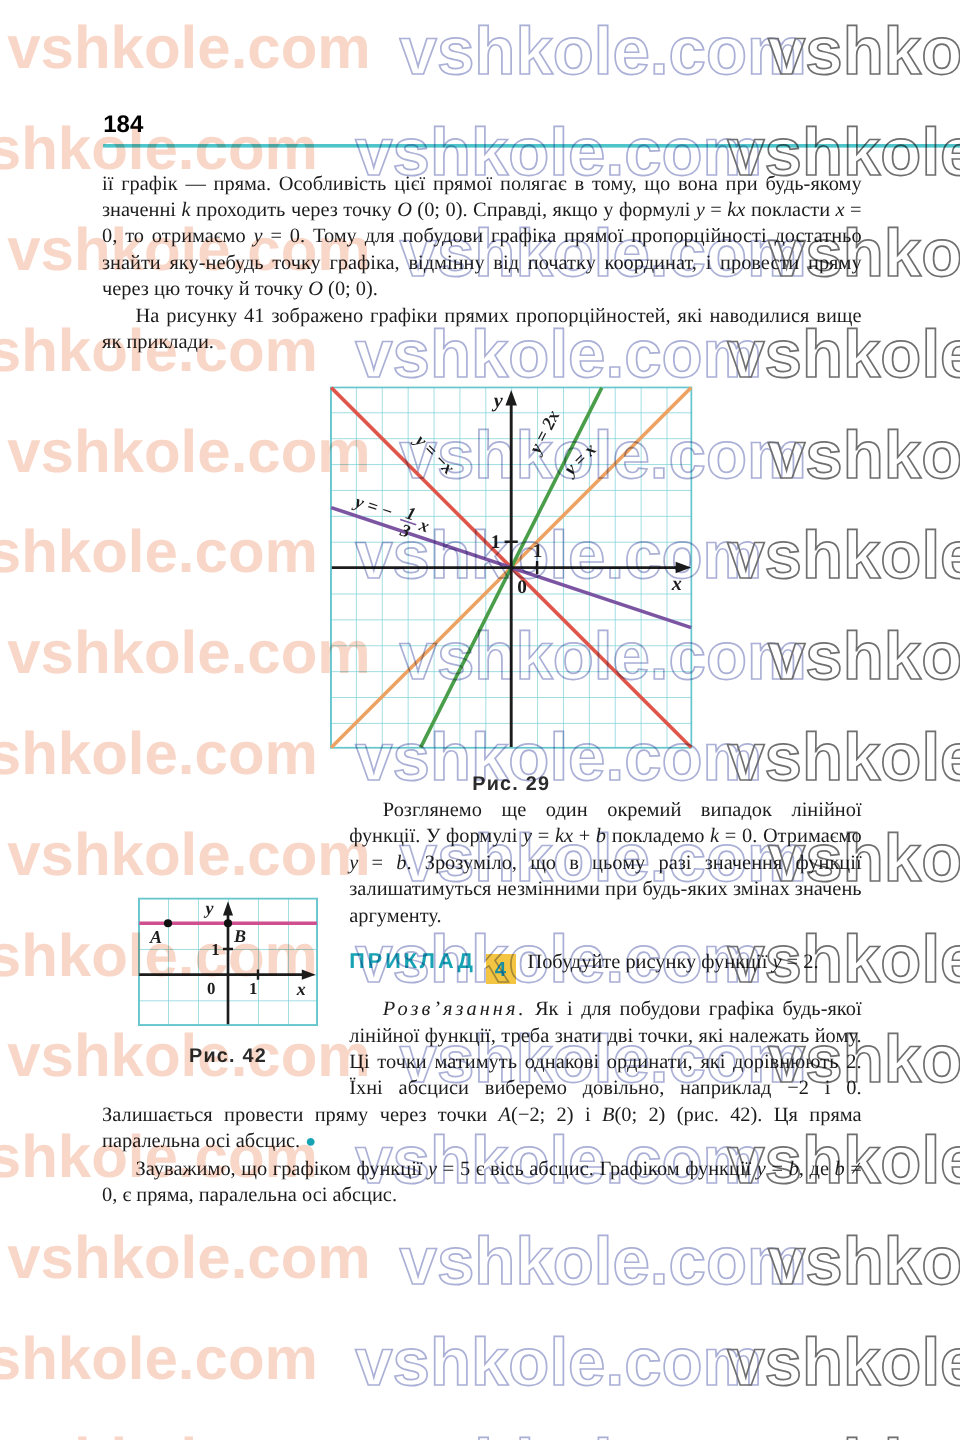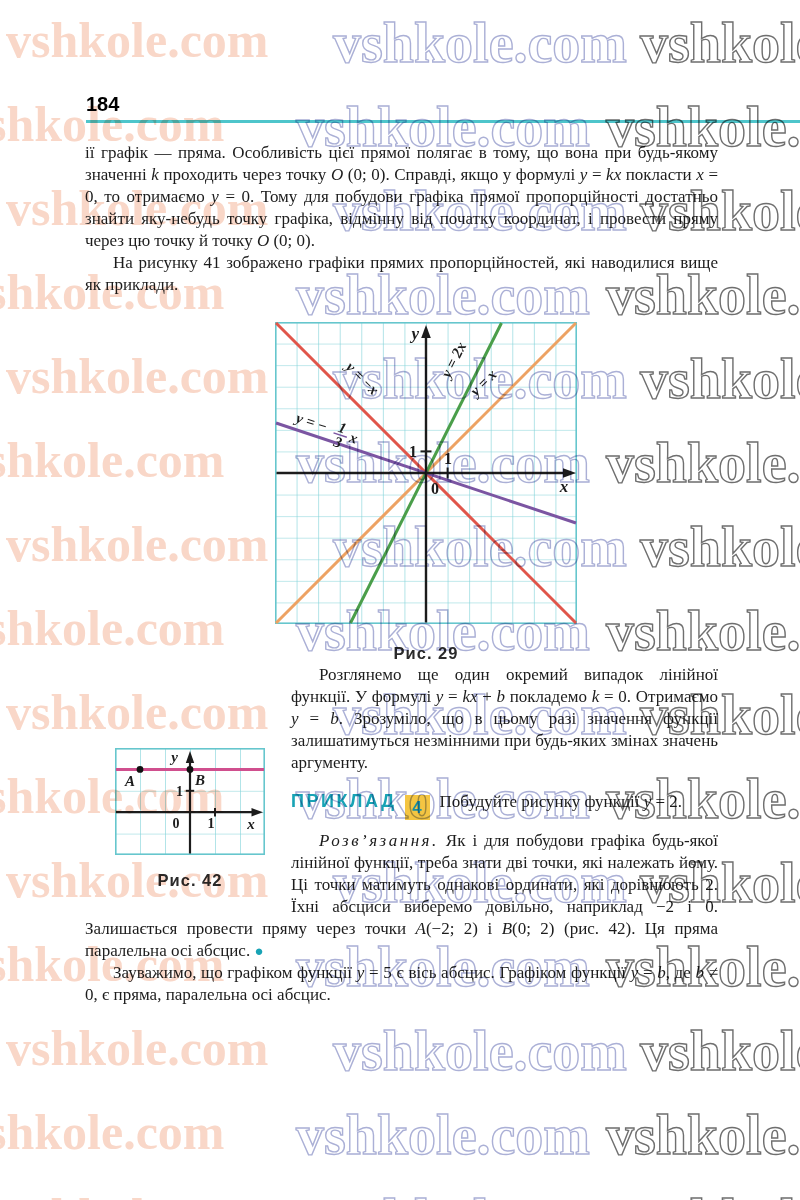--- a/index.html
+++ b/index.html
@@ -40,21 +40,21 @@
   
   svg text{font-family:"Liberation Serif",serif;fill:#1c1c1c;}
   .tick-lab{font-weight:bold;font-size:16px;}
   .tick-lab-s{font-weight:bold;font-size:14px;}
   .var{font-style:italic;font-weight:bold;font-size:17px;}
   .var-s{font-style:italic;font-weight:bold;font-size:15px;}
   .lin-lab{font-style:italic;font-weight:bold;font-size:15px;}
   
   .wm-layer{position:absolute;inset:0;overflow:hidden;pointer-events:none;
             mix-blend-mode:multiply;z-index:6;}
-  .wm{position:absolute;font-family:Liberation Serif, serif;font-weight:bold;
+  .wm{position:absolute;font-family:Liberation Sans, sans-serif;font-weight:bold;
       white-space:nowrap;line-height:1;}
   .wm-pink{font-size:50px;color:#f9d7c8;}
   .wm-blue{font-size:56px;color:transparent;-webkit-text-stroke:1.4px #abb0d6;}
   .wm-dark{font-size:56px;color:transparent;-webkit-text-stroke:1.4px #6f6f6f;}
 </style>
 </head>
 <body>
 
 <div class="page">
 

